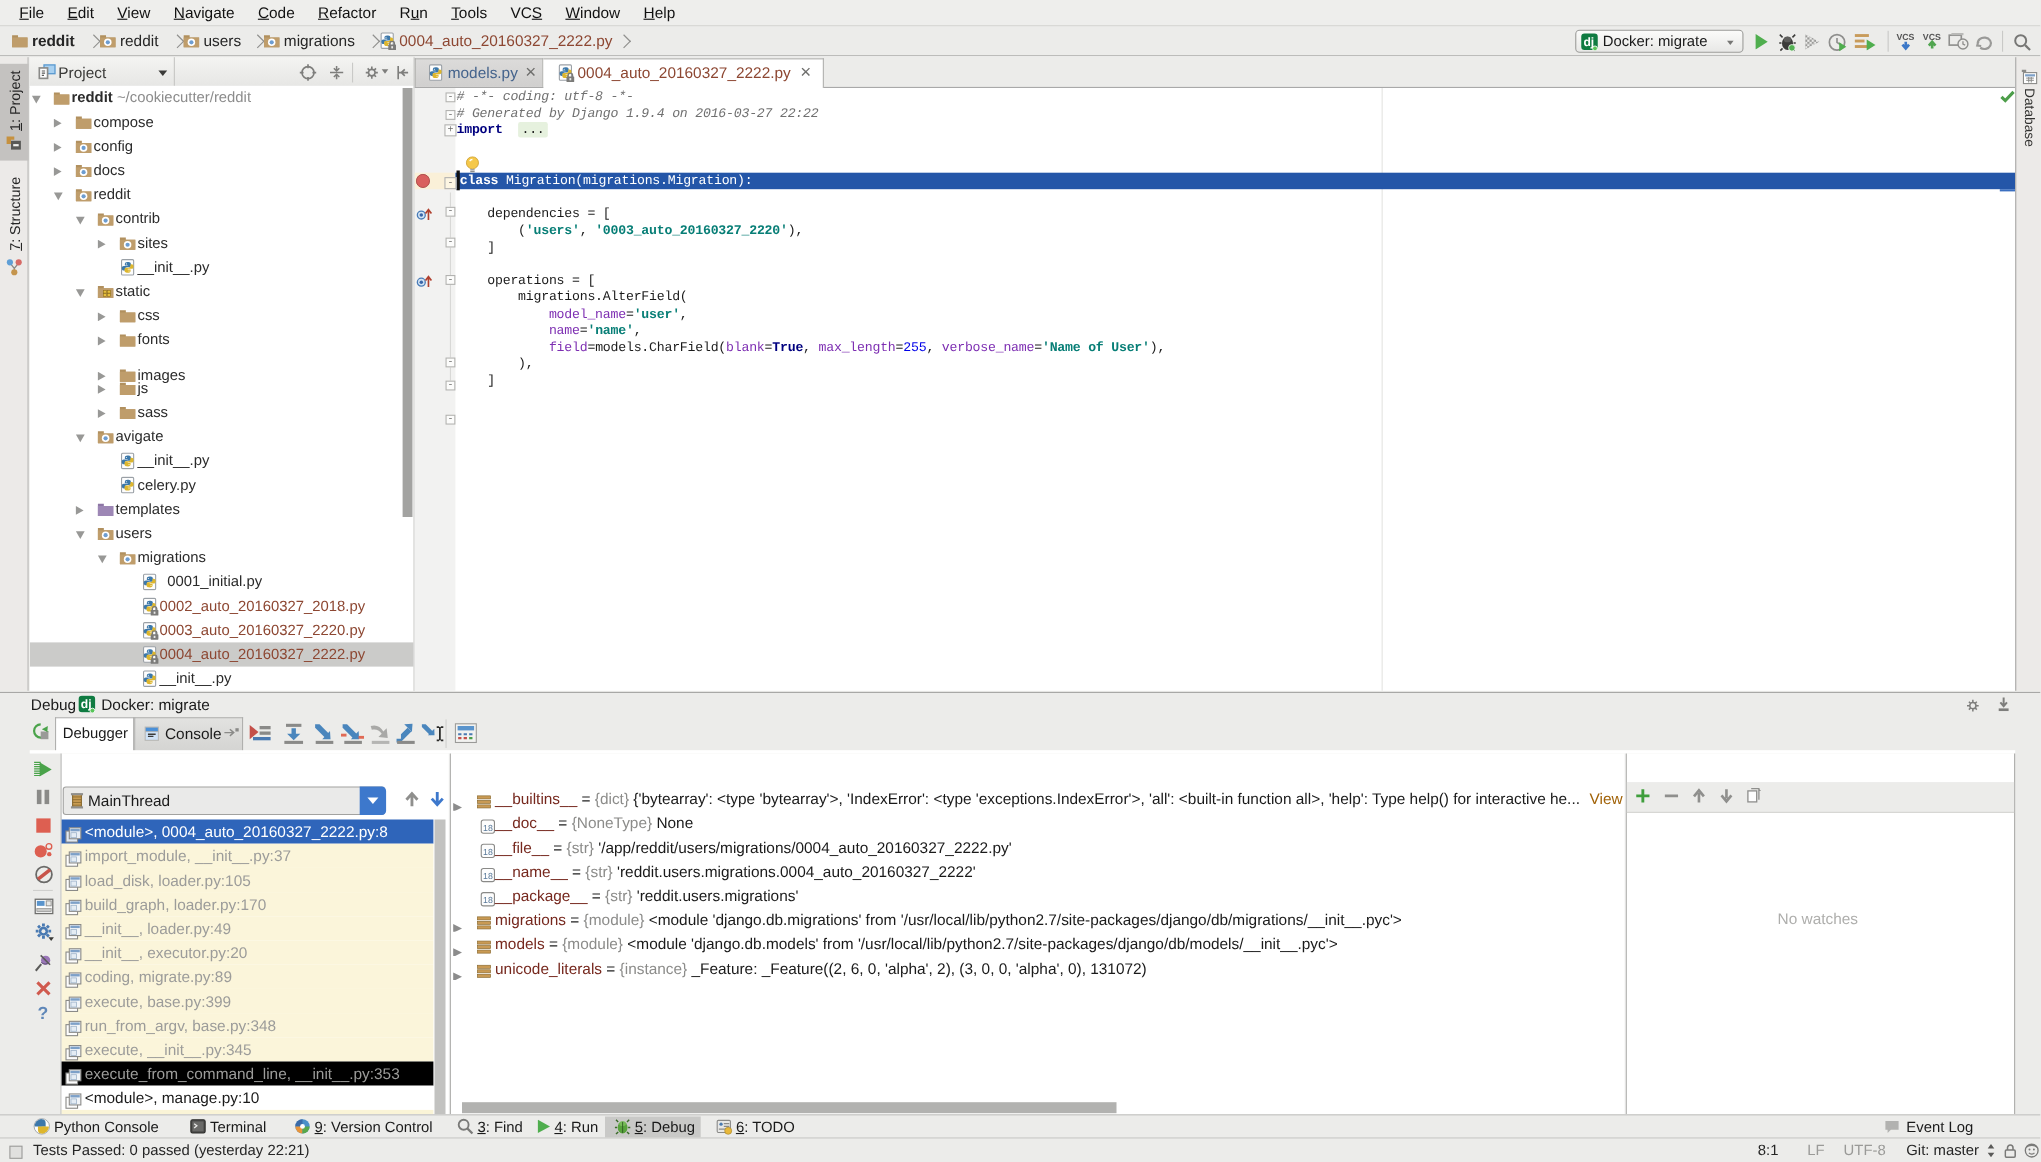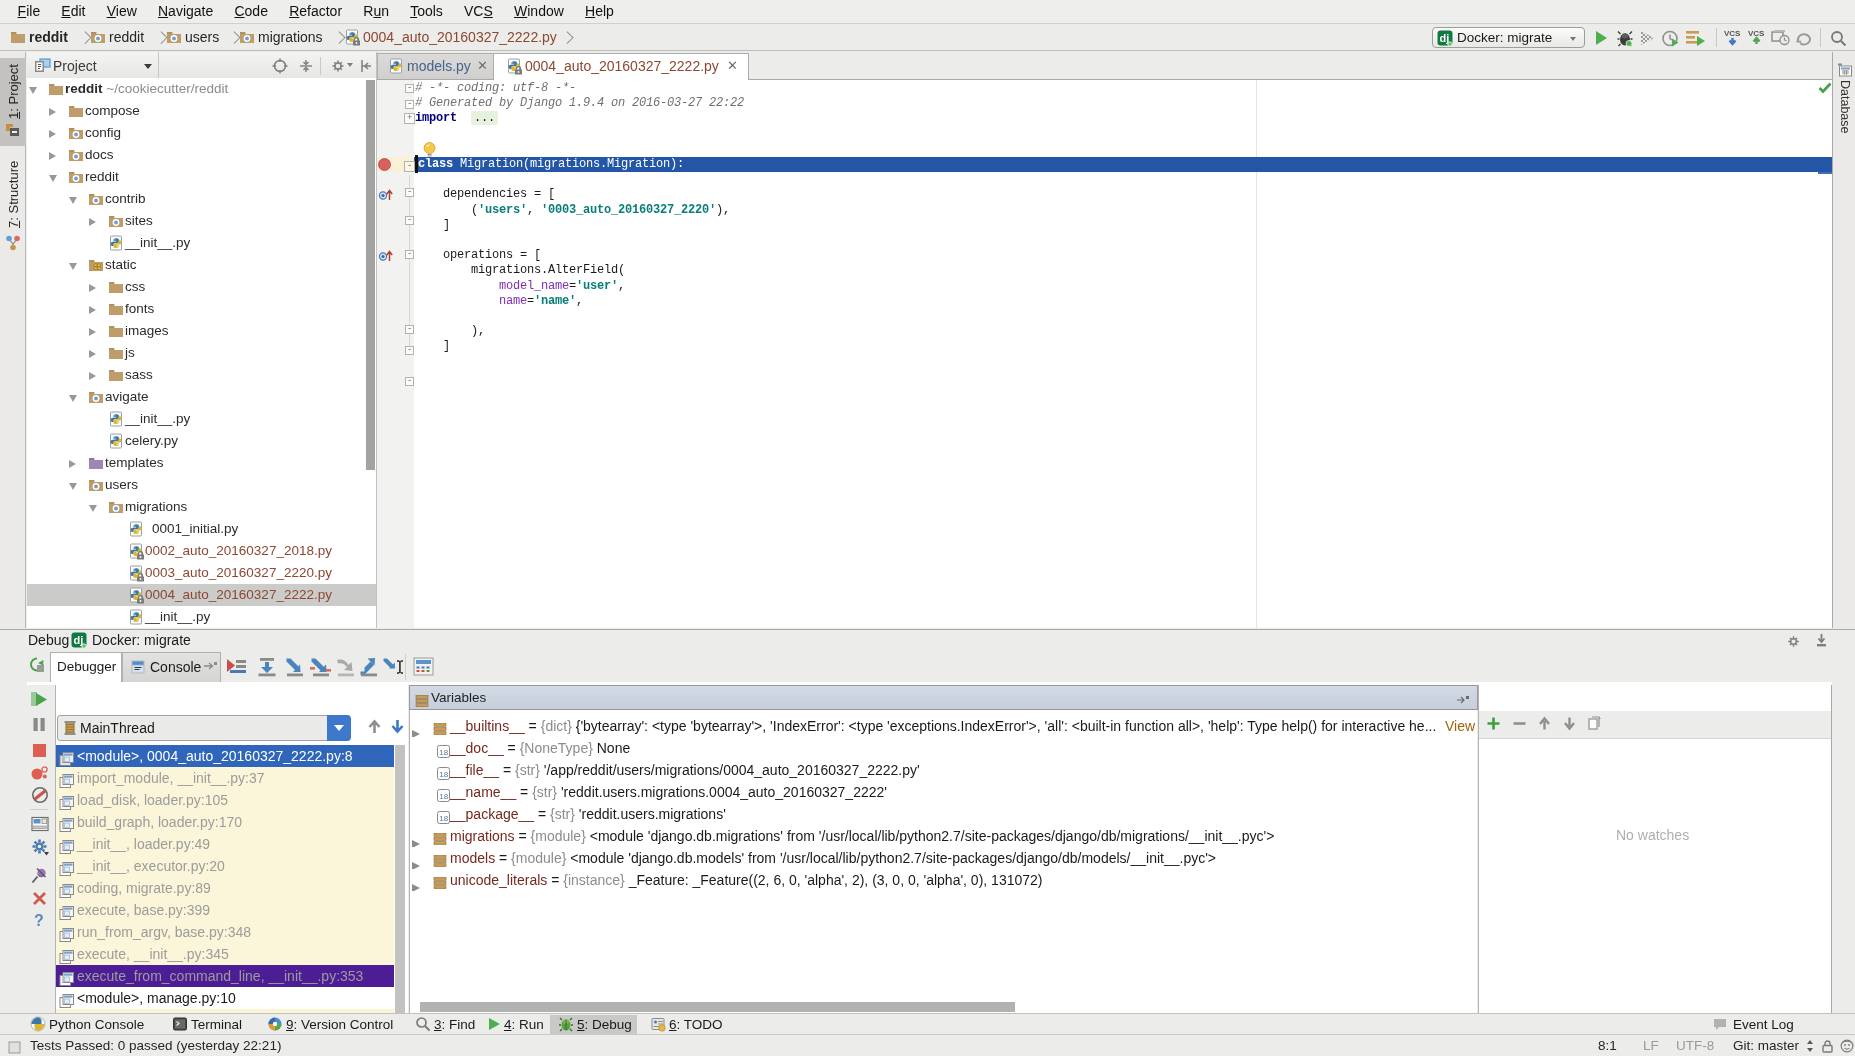--- a/index.html
+++ b/index.html
@@ -297,21 +297,21 @@
         <span class="tlabel" style="left:98px;">css</span>
       </div>
 <div class="trow" style="top:220px;">
         <span class="tarrow" style="left:62px;"></span>
         <span class="ticon" style="left:81px;"><svg width="16" height="16">
             <path d="M1 3 h5.4 v2 H15 V14 H1 z" fill="#b1905e"></path>
             <path d="M1 5 H15 V14 H1 z" fill="#bf9d6b"></path>
           </svg></span>
         <span class="tlabel" style="left:98px;">fonts</span>
       </div>
-<div class="trow" style="top:242px;">
+<div class="trow" style="top:252px;">
         <span class="tarrow" style="left:62px;"></span>
         <span class="ticon" style="left:81px;"><svg width="16" height="16">
             <path d="M1 3 h5.4 v2 H15 V14 H1 z" fill="#b1905e"></path>
             <path d="M1 5 H15 V14 H1 z" fill="#bf9d6b"></path>
           </svg></span>
         <span class="tlabel" style="left:98px;">images</span>
       </div>
 <div class="trow" style="top:264px;">
         <span class="tarrow" style="left:62px;"></span>
         <span class="ticon" style="left:81px;"><svg width="16" height="16">
@@ -470,20 +470,21 @@
 <div class="cline" style="top:31.4px;"><span class="kw">import</span>  <span style="background:#e6f1de;border-radius:2px;padding:0 3px;">...</span></div>
 <div class="cline" style="top:77.0px;color:#ffffff;left:41px;"><span style="font-weight:bold;">class</span> Migration(migrations.Migration):</div>
 <div class="abs" style="left:37.5px;top:75px;width:3px;height:18px;background:#111111;"></div>
 <div class="cline" style="top:107.4px;">    dependencies = [</div>
 <div class="cline" style="top:122.6px;">        (<span class="str">'users'</span>, <span class="str">'0003_auto_20160327_2220'</span>),</div>
 <div class="cline" style="top:137.8px;">    ]</div>
 <div class="cline" style="top:168.2px;">    operations = [</div>
 <div class="cline" style="top:183.4px;">        migrations.AlterField(</div>
 <div class="cline" style="top:198.6px;">            <span class="kwa">model_name</span>=<span class="str">'user'</span>,</div>
 <div class="cline" style="top:213.8px;">            <span class="kwa">name</span>=<span class="str">'name'</span>,</div>
+<div class="cline" style="top:229.0px;">            <span class="kwa">field</span>=models.CharField(<span class="kwa">blank</span>=<span class="kw">True</span>, <span class="kwa">max_length</span>=<span class="num">255</span>, <span class="kwa">verbose_name</span>=<span class="str">'Name of User'</span>),</div>
 <div class="cline" style="top:244.2px;">        ),</div>
 <div class="cline" style="top:259.4px;">    ]</div>
 <div class="fmark" style="left:28px;top:4px;">-</div>
 <div class="fmark" style="left:28px;top:19.5px;">-</div>
 <div class="fmark" style="left:27px;top:33px;width:11px;height:11px;line-height:9px;">+</div>
 <div class="fmark" style="left:27px;top:81px;width:11px;height:11px;line-height:9px;background:#fdf6e3;">-</div>
 <div class="fmark" style="left:28px;top:108px;">-</div>
 <div class="fmark" style="left:28px;top:136px;">-</div>
 <div class="fmark" style="left:28px;top:170px;">-</div>
 <div class="fmark" style="left:28px;top:245px;">-</div>
@@ -760,55 +761,41 @@
       </div>
 <div class="abs" style="left:56px;top:313px;width:338px;height:22px;background:#fbf5da;color:#9c9c9a;line-height:22px;font-size:14px;white-space:nowrap;overflow:hidden;">
         <span class="abs" style="left:3px;top:3px;"><svg width="16" height="16" style="vertical-align:-3px;">
             <rect x="1" y="4.5" width="10.5" height="10" fill="#fdfdfd" stroke="#8a8a88"></rect>
             <rect x="4" y="1.5" width="10.5" height="10" fill="#f2f5f8" stroke="#8a8a88"></rect>
             <rect x="5" y="2.5" width="8.5" height="2.2" fill="#7da0c8"></rect>
             <rect x="5.5" y="6" width="5" height="4.5" fill="#e4ecf4" stroke="#9ab0c8" stroke-width="0.7"></rect>
           </svg></span>
         <span class="abs" style="left:21px;">execute, __init__.py:345</span>
       </div>
-<div class="abs" style="left:56px;top:335px;width:338px;height:22px;background:#4c1d95;color:#9c9c9a;line-height:22px;font-size:14px;white-space:nowrap;overflow:hidden;">
+<div class="abs" style="left:56px;top:335px;width:338px;height:22px;background:#000000;color:#9c9c9a;line-height:22px;font-size:14px;white-space:nowrap;overflow:hidden;">
         <span class="abs" style="left:3px;top:3px;"><svg width="16" height="16" style="vertical-align:-3px;">
             <rect x="1" y="4.5" width="10.5" height="10" fill="#fdfdfd" stroke="#8a8a88"></rect>
             <rect x="4" y="1.5" width="10.5" height="10" fill="#f2f5f8" stroke="#8a8a88"></rect>
             <rect x="5" y="2.5" width="8.5" height="2.2" fill="#7da0c8"></rect>
             <rect x="5.5" y="6" width="5" height="4.5" fill="#e4ecf4" stroke="#9ab0c8" stroke-width="0.7"></rect>
           </svg></span>
         <span class="abs" style="left:21px;">execute_from_command_line, __init__.py:353</span>
       </div>
 <div class="abs" style="left:56px;top:357px;width:338px;height:22px;background:#ffffff;color:#1a1a1a;line-height:22px;font-size:14px;white-space:nowrap;overflow:hidden;">
         <span class="abs" style="left:3px;top:3px;"><svg width="16" height="16" style="vertical-align:-3px;">
             <rect x="1" y="4.5" width="10.5" height="10" fill="#fdfdfd" stroke="#8a8a88"></rect>
             <rect x="4" y="1.5" width="10.5" height="10" fill="#f2f5f8" stroke="#8a8a88"></rect>
             <rect x="5" y="2.5" width="8.5" height="2.2" fill="#7da0c8"></rect>
             <rect x="5.5" y="6" width="5" height="4.5" fill="#e4ecf4" stroke="#9ab0c8" stroke-width="0.7"></rect>
           </svg></span>
         <span class="abs" style="left:21px;">&lt;module&gt;, manage.py:10</span>
       </div>
 <div class="abs" style="left:56px;top:379px;width:338px;height:4px;background:#faf4d7;"></div>
 <div class="abs" style="left:395px;top:115px;width:10px;height:268px;background:#c2c2c0;"></div>
 <div class="abs" style="left:409px;top:55px;width:1068px;height:328px;background:#ffffff;border-left:1px solid #b4b4b2;"></div>
-<div class="phead" style="left:409px;top:55px;width:1069px;">
-        <span class="abs" style="left:4px;top:4px;"><svg width="16" height="16" style="vertical-align:-3px;">
-            <g fill="#c99a54" stroke="#8a6a30" stroke-width="0.6">
-              <rect x="2" y="2.5" width="12" height="2.8"></rect>
-              <rect x="2" y="6.6" width="12" height="2.8"></rect>
-              <rect x="2" y="10.7" width="12" height="2.8"></rect>
-            </g>
-          </svg></span>
-        <span class="abs" style="left:21px;">Variables</span>
-        <span class="abs" style="left:1046px;top:5px;"><svg width="15" height="14">
-            <path d="M1 7 h7 M5 4 l3 3 L5 10" fill="none" stroke="#6a6a68" stroke-width="1.2"></path>
-            <rect x="10" y="3" width="3" height="3" fill="#6a6a68"></rect>
-          </svg></span>
-      </div>
 <div class="abs" style="left:410px;top:85px;width:1067px;height:22px;line-height:22px;font-size:14px;white-space:nowrap;overflow:hidden;">
         <span class="abs" style="left:2px;top:7px;"><span style="display:inline-block;width:0;height:0;border-left:8px solid #8c8c8c;border-top:4.5px solid transparent;border-bottom:4.5px solid transparent;"></span></span>
         <span class="abs" style="left:22px;top:3px;"><svg width="16" height="16" style="vertical-align:-3px;">
             <g fill="#c99a54" stroke="#8a6a30" stroke-width="0.6">
               <rect x="2" y="2.5" width="12" height="2.8"></rect>
               <rect x="2" y="6.6" width="12" height="2.8"></rect>
               <rect x="2" y="10.7" width="12" height="2.8"></rect>
             </g>
           </svg></span>
         <span class="abs" style="left:40px;"><span style="color:#76281e;">__builtins__</span> = <span style="color:#8c8c8a;">{dict}</span> {'bytearray': &lt;type 'bytearray'&gt;, 'IndexError': &lt;type 'exceptions.IndexError'&gt;, 'all': &lt;built-in function all&gt;, 'help': Type help() for interactive he...</span>

